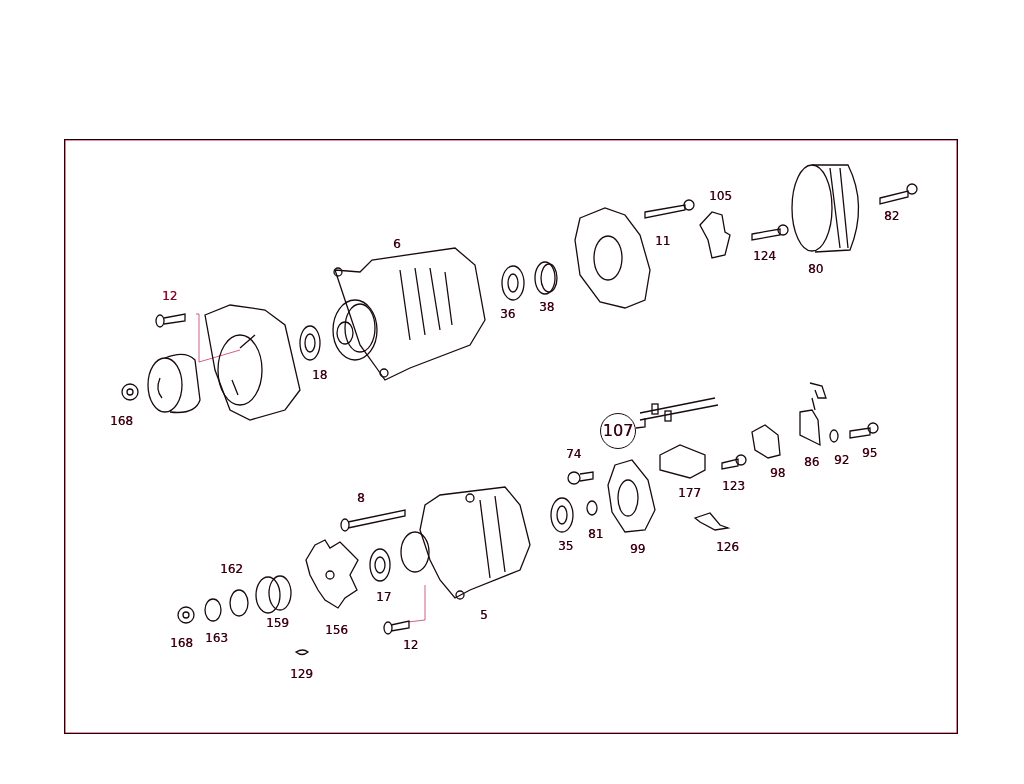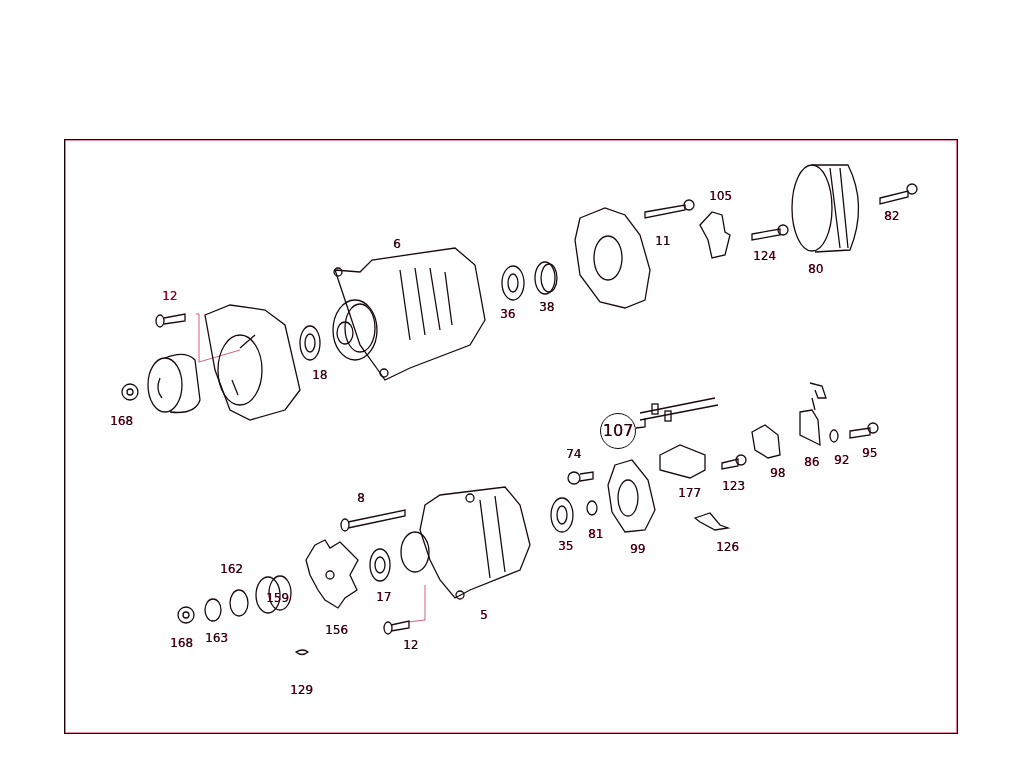--- a/index.html
+++ b/index.html
@@ -232,16 +232,16 @@
 <span class="lbl hot" style="left:558px;top:540px">35</span>
 <span class="lbl hot" style="left:588px;top:528px">81</span>
 <span class="lbl hot" style="left:630px;top:543px">99</span>
 <span class="lbl hot" style="left:716px;top:541px">126</span>
 <span class="lbl hot" style="left:357px;top:492px">8</span>
 <span class="lbl hot" style="left:220px;top:563px">162</span>
 <span class="lbl hot" style="left:376px;top:591px">17</span>
 <span class="lbl hot" style="left:480px;top:609px">5</span>
 <span class="lbl hot" style="left:170px;top:637px">168</span>
 <span class="lbl hot" style="left:205px;top:632px">163</span>
-<span class="lbl hot" style="left:266px;top:592px">159</span>
+<span class="lbl hot" style="left:266px;top:617px">159</span>
 <span class="lbl hot" style="left:325px;top:624px">156</span>
 <span class="lbl hot" style="left:403px;top:639px">12</span>
-<span class="lbl hot" style="left:290px;top:684px">129</span>
+<span class="lbl hot" style="left:290px;top:668px">129</span>
 
 </body></html>

